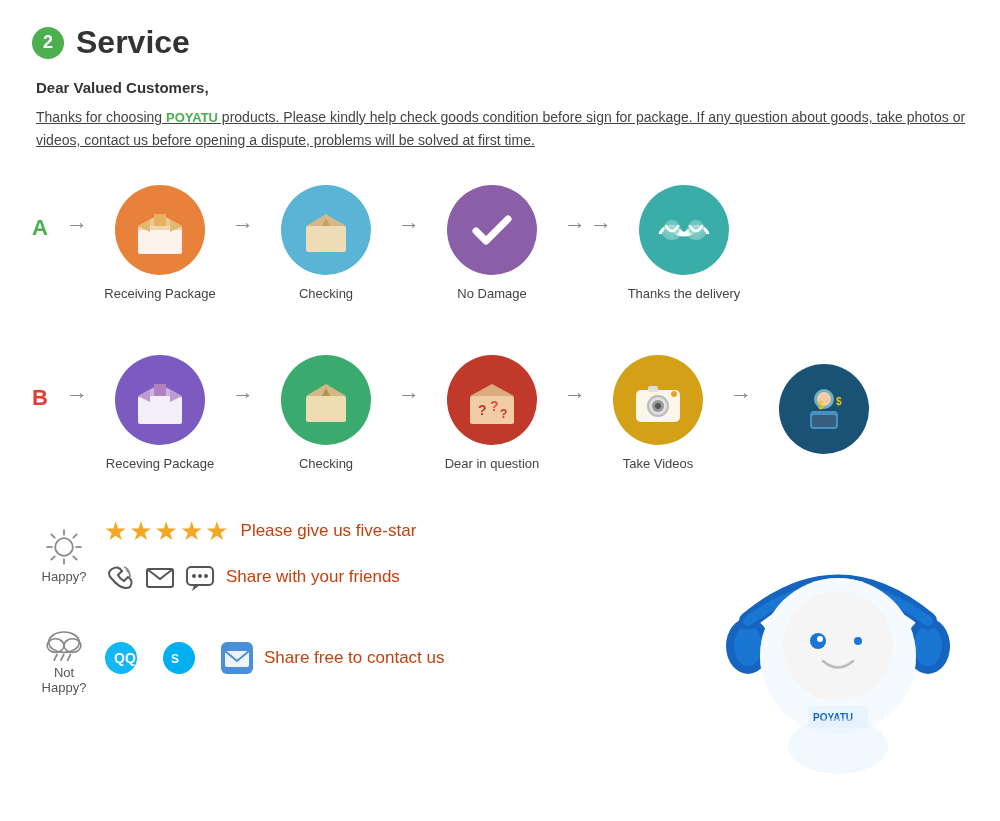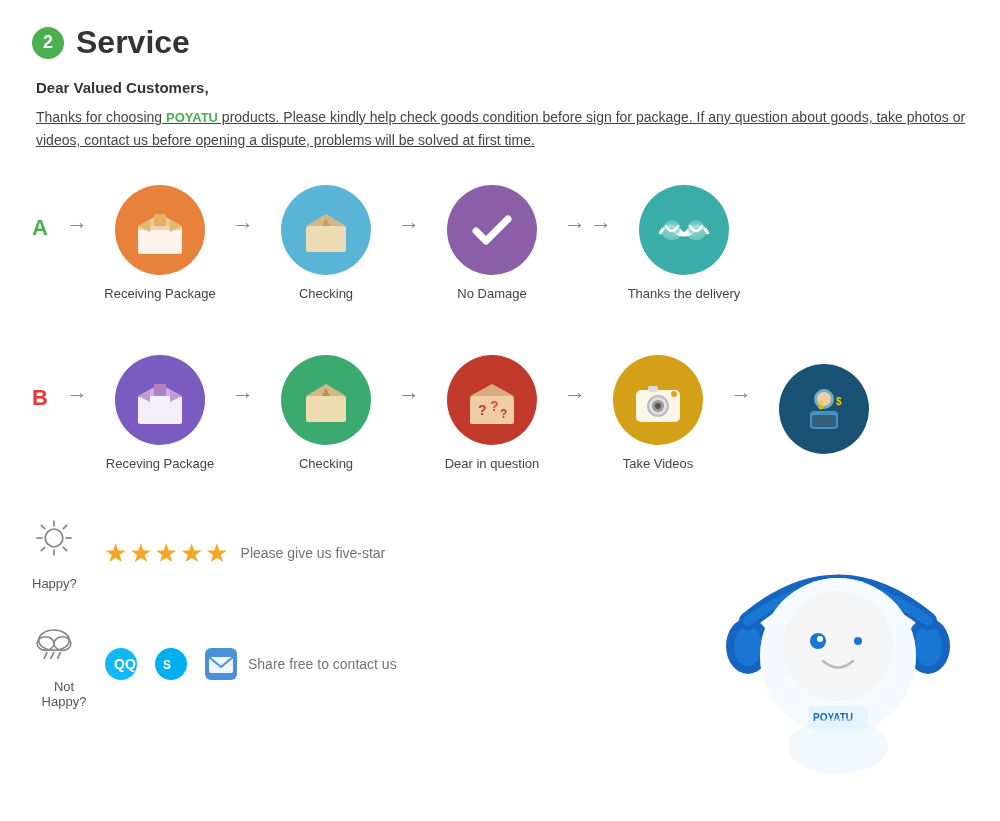--- a/index.html
+++ b/index.html
@@ -126,22 +126,22 @@
     .bottom-section {
       display: flex;
       align-items: flex-start;
       margin-top: 24px;
       gap: 0;
     }
     .feedback-area {
       flex: 1;
     }
     .feedback-text {
-      font-size: 14px;
-      color: #737373;
+      font-size: 17px;
+      color: #c2410c;
     }
     .stars {
       color: #f5a623;
       font-size: 26px;
       letter-spacing: 2px;
     }
     .mascot-area {
       width: 260px;
       display: flex;
       align-items: flex-end;
@@ -154,22 +154,21 @@
     }
     .feedback-block {
       display: flex;
       align-items: center;
       margin-bottom: 28px;
     }
     .feedback-block-icon {
       width: 64px;
       display: flex;
       flex-direction: column;
-      align-items: flex-start;
-      gap: 16px;
+      align-items: center;
     }
     .feedback-block-icon svg {
       width: 44px; height: 44px;
     }
     .feedback-block-content {
       display: flex;
       flex-direction: column;
       gap: 14px;
       margin-left: 8px;
     }
@@ -368,39 +367,63 @@
           </svg>
           <div class="happy-label">Happy?</div>
         </div>
         <div class="feedback-block-content">
 
           <div class="feedback-sub-row">
             <div class="stars">★★★★★</div>
             <div class="feedback-text">Please give us five-star</div>
           </div>
 
+          <div class="feedback-sub-row">
+            <div style="display:flex;gap:8px;align-items:center;">
+
+              <svg width="32" height="32" viewBox="0 0 32 32">
+                <path d="M8,8 Q14,4 18,10 L14,14 Q16,18 20,20 L24,16 Q30,20 26,26 Q18,30 8,18 Q2,12 8,8 Z" fill="none" stroke="#555" stroke-width="2"></path>
+                <path d="M20,6 Q26,8 26,16" fill="none" stroke="#888" stroke-width="1.5"></path>
+                <path d="M22,9 Q26,11 26,16" fill="none" stroke="#888" stroke-width="1.5"></path>
+              </svg>
+
+              <svg width="32" height="32" viewBox="0 0 32 32">
+                <rect x="3" y="8" width="26" height="18" rx="2" fill="none" stroke="#555" stroke-width="2"></rect>
+                <polyline points="3,8 16,18 29,8" fill="none" stroke="#555" stroke-width="2"></polyline>
+              </svg>
+
+              <svg width="32" height="32" viewBox="0 0 32 32">
+                <rect x="3" y="6" width="26" height="18" rx="4" fill="none" stroke="#555" stroke-width="2"></rect>
+                <circle cx="10" cy="15" r="2" fill="#555"></circle>
+                <circle cx="16" cy="15" r="2" fill="#555"></circle>
+                <circle cx="22" cy="15" r="2" fill="#555"></circle>
+                <path d="M10,24 L8,30 L16,24" fill="#555"></path>
+              </svg>
+            </div>
+            <div class="feedback-text">Share with your friends</div>
+          </div>
         </div>
       </div>
 
       <div class="feedback-block">
         <div class="feedback-block-icon">
 
           <svg width="52" height="46" viewBox="0 0 52 46">
             <ellipse cx="26" cy="22" rx="18" ry="12" fill="none" stroke="#888" stroke-width="2"></ellipse>
             <ellipse cx="16" cy="26" rx="10" ry="8" fill="none" stroke="#888" stroke-width="2"></ellipse>
             <ellipse cx="36" cy="26" rx="10" ry="8" fill="none" stroke="#888" stroke-width="2"></ellipse>
             <line x1="18" y1="36" x2="14" y2="44" stroke="#888" stroke-width="2"></line>
             <line x1="26" y1="36" x2="22" y2="44" stroke="#888" stroke-width="2"></line>
             <line x1="34" y1="36" x2="30" y2="44" stroke="#888" stroke-width="2"></line>
           </svg>
           <div class="nothappy-label">Not Happy?</div>
         </div>
         <div class="feedback-block-content">
           <div class="feedback-sub-row">
-            <div style="display:flex;gap:16px;align-items:center;">
+            <div style="display:flex;gap:24px;align-items:center;">
 
               <svg width="34" height="34" viewBox="0 0 34 34">
                 <circle cx="17" cy="17" r="16" fill="#12b7f5"></circle>
                 <text x="10" y="22" font-size="14" fill="#fff" font-weight="bold">QQ</text>
               </svg>
 
               <svg width="34" height="34" viewBox="0 0 34 34">
                 <circle cx="17" cy="17" r="16" fill="#00aff0"></circle>
                 <text x="9" y="22" font-size="12" fill="#fff" font-weight="bold">S</text>
               </svg>

